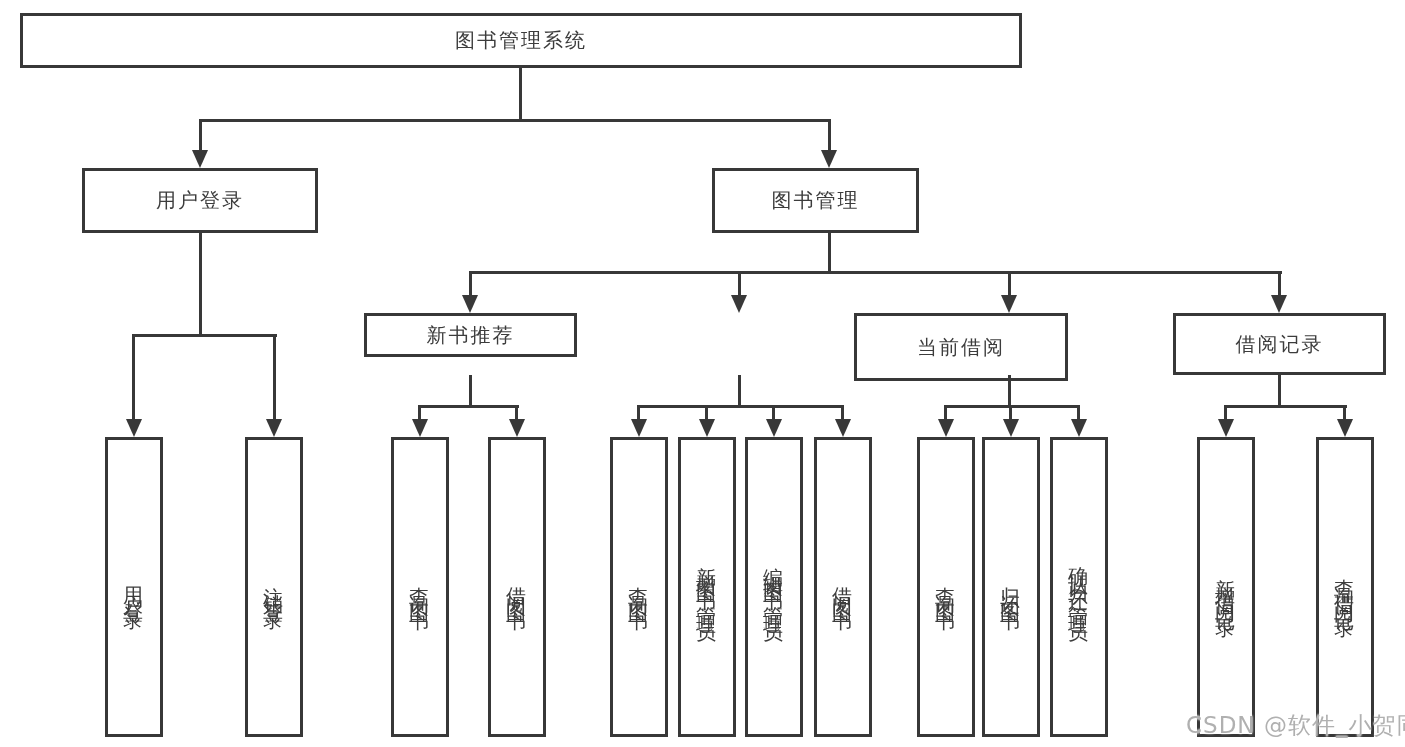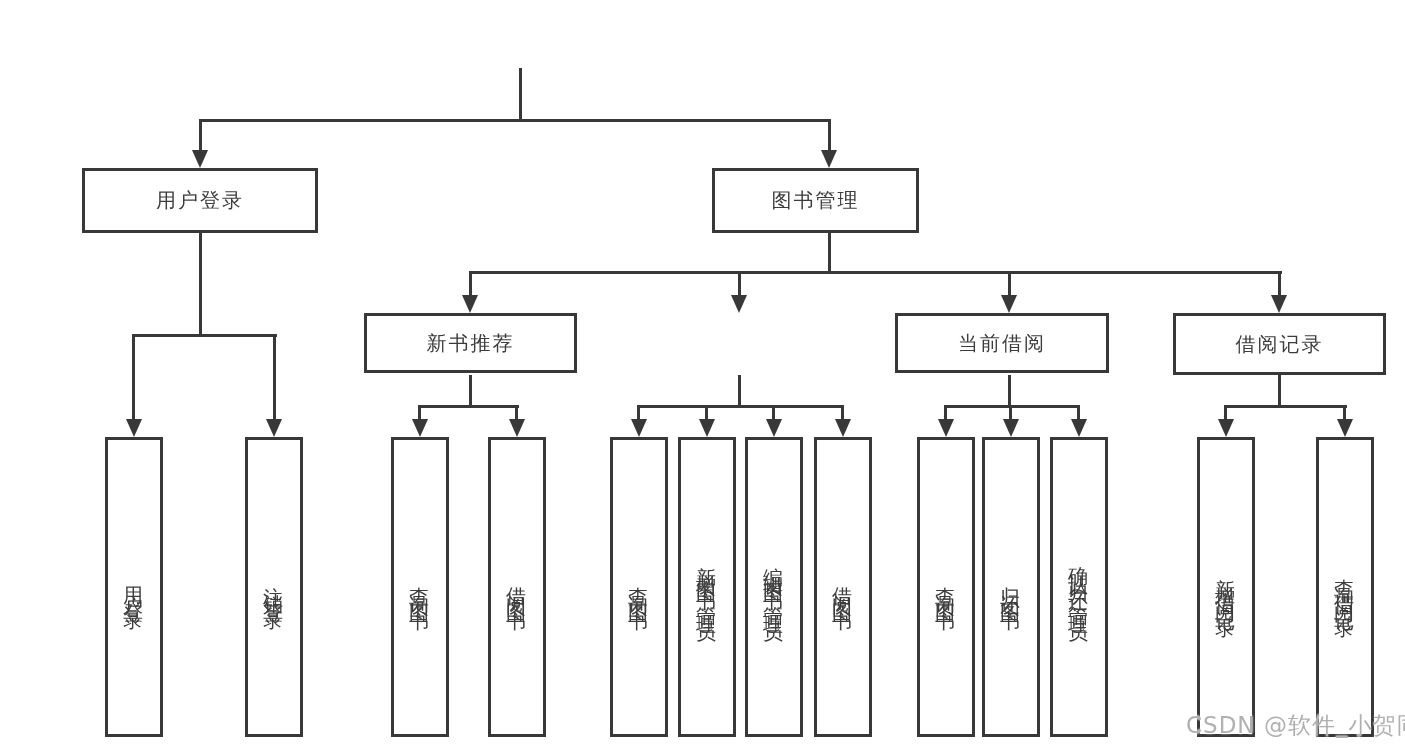--- a/index.html
+++ b/index.html
@@ -41,20 +41,21 @@
     position:absolute;left:1186px;top:710px;z-index:5;white-space:nowrap;
     font-size:23px;letter-spacing:1px;color:var(--watermark);
     text-shadow:0 1px 2px rgba(255,255,255,.85),0 -1px 2px rgba(255,255,255,.85);
   }
 </style>
 </head>
 <body>
 
 <div class="canvas">
 
+  <div class="box" style="left:20px;top:13px;width:1002px;height:55px;">图书管理系统</div>
 
   <div class="vline" style="left:519px;top:68px;height:52px;"></div>
   <div class="hline" style="left:199px;top:119px;width:632px;"></div>
   <div class="vline" style="left:199px;top:119px;height:33px;"></div>
   <div class="vline" style="left:828px;top:119px;height:33px;"></div>
   <div class="arrow" style="left:192px;top:150px;"></div>
   <div class="arrow" style="left:821px;top:150px;"></div>
 
   <div class="box" style="left:82px;top:168px;width:236px;height:65px;">用户登录</div>
   <div class="box" style="left:712px;top:168px;width:207px;height:65px;">图书管理</div>
@@ -70,22 +71,22 @@
   <div class="hline" style="left:469px;top:271px;width:813px;"></div>
   <div class="vline" style="left:469px;top:271px;height:26px;"></div>
   <div class="vline" style="left:738px;top:271px;height:26px;"></div>
   <div class="vline" style="left:1008px;top:271px;height:26px;"></div>
   <div class="vline" style="left:1278px;top:271px;height:26px;"></div>
   <div class="arrow" style="left:462px;top:295px;"></div>
   <div class="arrow" style="left:731px;top:295px;"></div>
   <div class="arrow" style="left:1001px;top:295px;"></div>
   <div class="arrow" style="left:1271px;top:295px;"></div>
 
-  <div class="box" style="left:364px;top:313px;width:213px;height:60px;">新书推荐</div>
-  <div class="box" style="left:895px;top:313px;width:214px;height:60px;font-family:Liberation Serif, serif;">当前借阅</div>
+  <div class="box" style="left:364px;top:313px;width:213px;height:44px;">新书推荐</div>
+  <div class="box" style="left:854px;top:313px;width:214px;height:68px;font-family:Liberation Serif, serif;">当前借阅</div>
   <div class="box" style="left:1173px;top:313px;width:213px;height:62px;">借阅记录</div>
 
   <div class="vline" style="left:469px;top:375px;height:32px;"></div>
   <div class="hline" style="left:419px;top:405px;width:100px;"></div>
   <div class="vline" style="left:418px;top:405px;height:16px;"></div>
   <div class="vline" style="left:515px;top:405px;height:16px;"></div>
   <div class="arrow" style="left:412px;top:419px;"></div>
   <div class="arrow" style="left:509px;top:419px;"></div>
 
   <div class="vline" style="left:738px;top:375px;height:32px;"></div>

